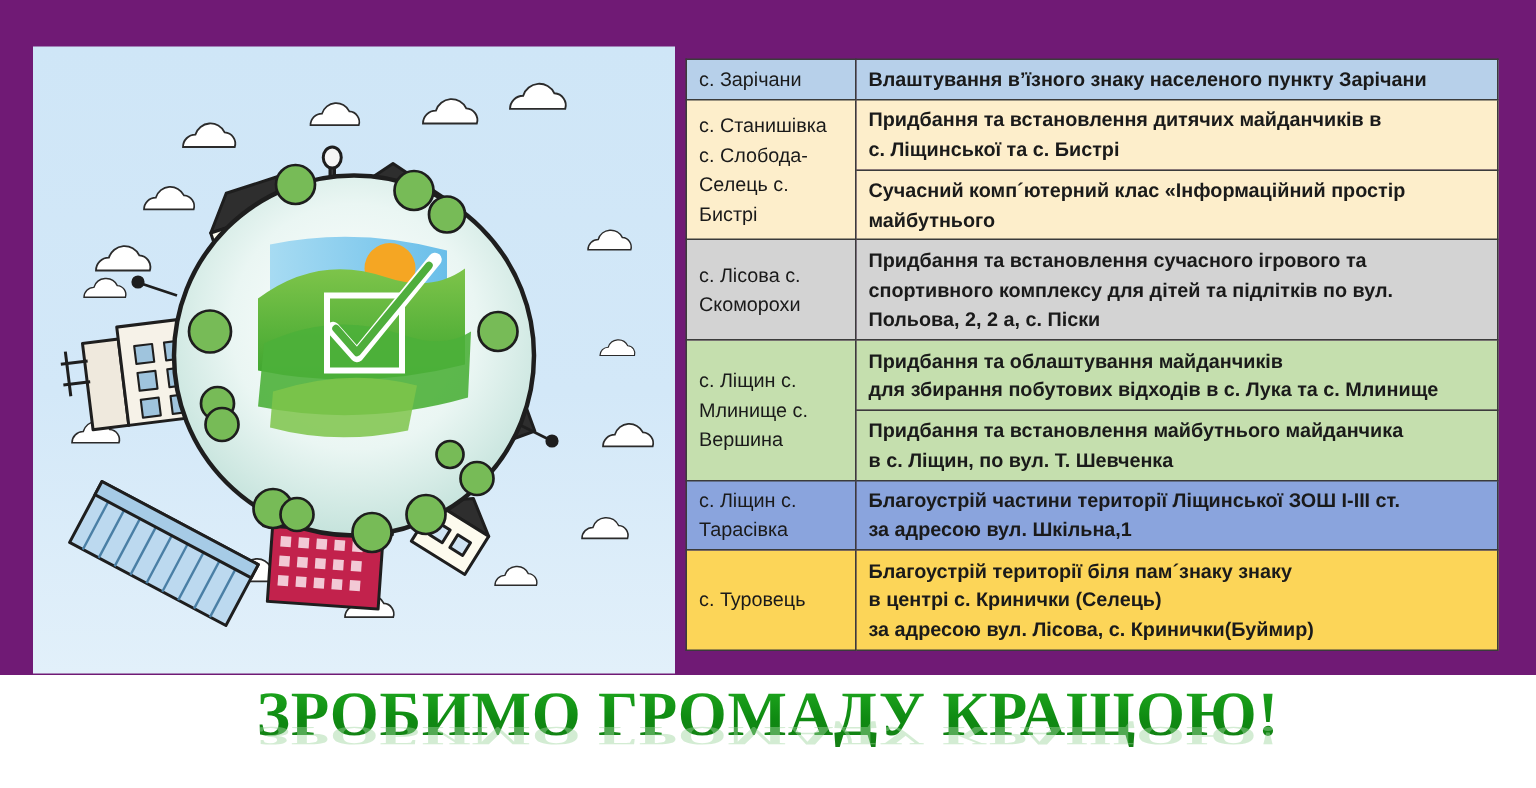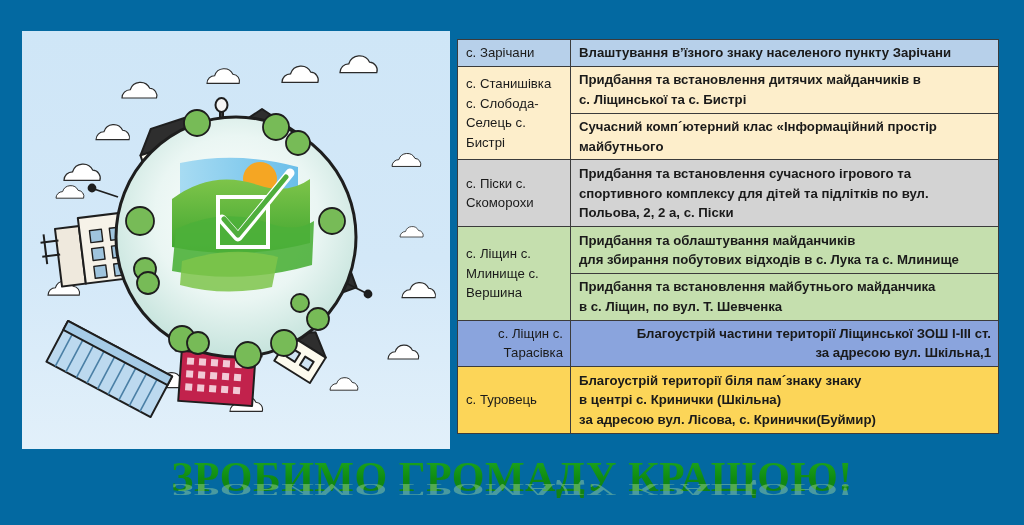--- a/index.html
+++ b/index.html
@@ -6,22 +6,22 @@
   html, body {
     margin: 0; padding: 0;
     width: 1024px; height: 525px;
     background: #ffffff;
     font-family: "Liberation Sans", sans-serif;
     overflow: hidden;
   }
   #page {
     position: relative;
     width: 1024px;
-    height: 525px;
-    background: #0369a1;
+    height: 450px;
+    background: #701a75;
   }
 
   
   #illustration {
     position: absolute;
     left: 22px; top: 31px;
     width: 428px; height: 418px;
     background: linear-gradient(180deg,#cfe6f7 0%, #d3e8f8 55%, #e2f0fa 100%);
     overflow: hidden;
   }
@@ -50,21 +50,21 @@
   #project-table td.desc {
     width: 428px;
     font-weight: bold;
   }
   .desc .line { display: block; }
 
   .row-blue1   { background: #b7d0ea; }
   .row-cream   { background: #fdeecb; }
   .row-gray    { background: #d3d3d3; }
   .row-green   { background: #c5dfae; }
-  .row-blue2   { background: #8aa4dd; text-align: right; }
+  .row-blue2   { background: #8aa4dd; }
   .row-yellow  { background: #fcd558; }
 
   
   #slogan-wrap {
     position: absolute;
     left: 0; top: 456px;
     width: 1024px; height: 59px;
     text-align: center;
     overflow: hidden;
   }
@@ -370,21 +370,21 @@
       </tr>
       <tr class="row-cream">
         <td class="desc">
           <span class="line">Сучасний комп´ютерний клас «Інформаційний простір</span>
           <span class="line">майбутнього</span>
         </td>
       </tr>
 
       <tr class="row-gray">
         <td class="village">
-          <span class="line">с. Піски</span>
+          <span class="line">с. Лісова</span>
           <span class="line">с. Скоморохи</span>
         </td>
         <td class="desc">
           <span class="line">Придбання та встановлення сучасного ігрового та</span>
           <span class="line">спортивного комплексу для дітей та підлітків по вул.</span>
           <span class="line">Польова, 2, 2 а, с. Піски</span>
         </td>
       </tr>
 
       <tr class="row-green">
@@ -415,21 +415,21 @@
           <span class="line">за адресою вул. Шкільна,1</span>
         </td>
       </tr>
 
       <tr class="row-yellow">
         <td class="village">
           <span class="line">с. Туровець</span>
         </td>
         <td class="desc">
           <span class="line">Благоустрій території біля пам´знаку знаку</span>
-          <span class="line">в центрі с. Кринички (Шкільна)</span>
+          <span class="line">в центрі с. Кринички (Селець)</span>
           <span class="line">за адресою вул. Лісова, с. Кринички(Буймир)</span>
         </td>
       </tr>
 
     </tbody>
   </table>
 
   <div id="slogan-wrap">
     <div id="slogan">ЗРОБИМО ГРОМАДУ КРАЩОЮ!</div>
     <div id="slogan-reflection">ЗРОБИМО ГРОМАДУ КРАЩОЮ!</div>

